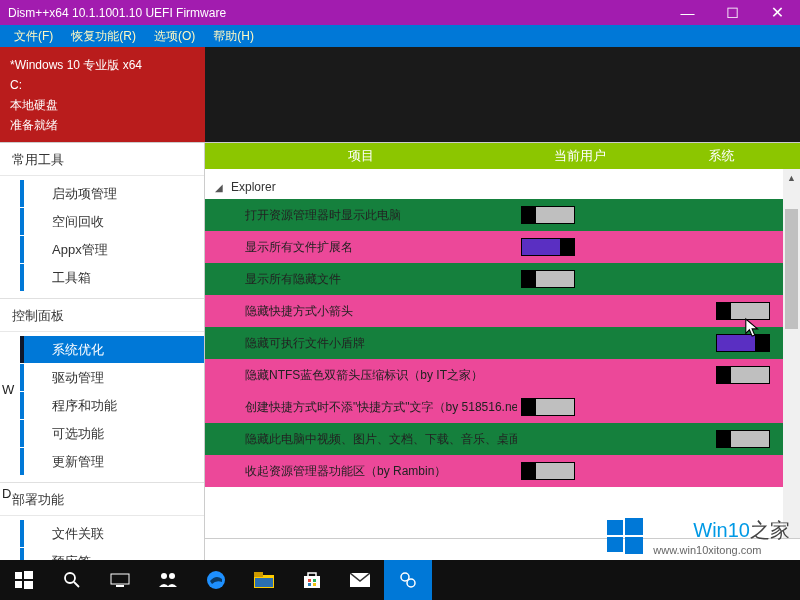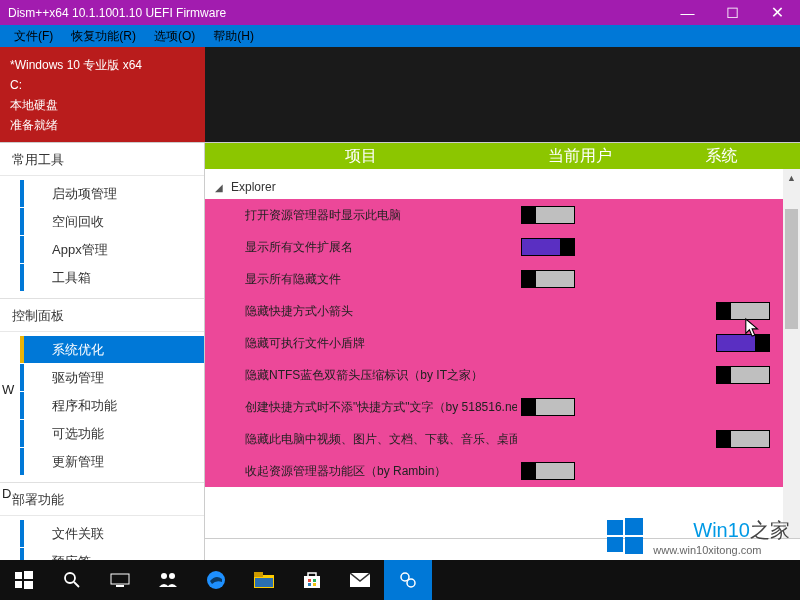--- a/index.html
+++ b/index.html
@@ -4,50 +4,50 @@
 <style>
 * { margin: 0; padding: 0; box-sizing: border-box; font-family: "Microsoft YaHei", "Segoe UI", sans-serif; }
 body { width: 800px; height: 600px; overflow: hidden; background: #fff; position: relative; }
 
 .titlebar { height: 25px; background: #a21caf; color: #fff; display: flex; align-items: center; padding-left: 8px; font-size: 12px; }
 .titlebar .title-text { flex: 1; }
 .titlebar .winbtns { display: flex; height: 100%; }
 .titlebar .winbtn { width: 45px; height: 25px; display: flex; align-items: center; justify-content: center; font-size: 14px; color:#fff; }
 .titlebar .winbtn.close { font-size:16px; }
 
-.menubar { height: 22px; background: #0078d7; color: #000000; display: flex; align-items: center; padding-left: 6px; font-size: 12px; gap: 2px; }
+.menubar { height: 22px; background: #0078d7; color: #fef9c3; display: flex; align-items: center; padding-left: 6px; font-size: 12px; gap: 2px; }
 .menubar .menuitem { padding: 2px 8px; }
 
 .infobar { display:flex; height:95px; }
 .infobar .infoleft { width: 205px; background: #b91c1c; color:#fff; font-size:12px; padding:8px 10px; line-height:20px; }
 .infobar .inforight { flex:1; background:#1a1a1a; }
 
 .mainarea { display:flex; height: calc(600px - 25px - 22px - 95px - 40px); border-top:1px solid #ccc; }
 
 .sidebar { width: 205px; background:#fff; border-right:1px solid #ccc; overflow:hidden; font-size:13px; }
 .side-group { padding:8px 12px 6px 12px; color:#333; border-bottom:1px solid #e8e8e8; }
 .side-items { padding:4px 0; }
 .side-item { padding:6px 0 6px 28px; color:#333; border-left:4px solid #0078d7; margin-left:20px; margin-bottom:1px; height:27px; display:flex; align-items:center; }
-.side-item.selected { background:#0078d7; color:#fff; border-left:4px solid #eab308; }
+.side-item.selected { background:#0078d7; color:#fff; border-left:4px solid #0f172a; }
 .side-group-wrap { border-bottom:1px solid #e0e0e0; padding-bottom:2px;}
 
 .content { flex:1; position:relative; background:#fff; overflow:hidden; }
-.colhead { display:flex; height:26px; background:#8cc600; color:#fff; font-size:16px; }
+.colhead { display:flex; height:26px; background:#8cc600; color:#fff; font-size:13px; }
 .colhead .cell { display:flex; align-items:center; justify-content:center; }
 .colhead .c1 { width:312px; }
 .colhead .c2 { width:126px; }
 .colhead .c3 { flex:1; }
 
 .rows { position:relative; padding-top:6px; }
 .section-row { display:flex; align-items:center; height:24px; font-size:12px; color:#333; padding-left:10px; gap:6px; }
 .section-row .arrow { font-size:10px; color:#555; width:10px; }
 
 .row { display:flex; align-items:center; height:32px; font-size:12px; }
 .row.even { background:#ec4899; }
-.row.odd { background:#ec4899; }
+.row.odd { background:#15803d; }
 .row .label { width:312px; padding-left:40px; color:#222; white-space:nowrap; overflow:hidden; }
 .row .togglecell { width:126px; display:flex; justify-content:flex-start; padding-left:4px; }
 .row .togglecell2 { flex:1; display:flex; justify-content:flex-end; padding-right:30px; }
 
 .toggle { width:54px; height:18px; border:1px solid #000; display:flex; }
 .toggle .knob { width:14px; background:#000; }
 .toggle .track { flex:1; background:#bfbfbf; }
 .toggle.on .track { background:#5a2fc2; }
 .toggle.on { flex-direction:row-reverse; }
 

